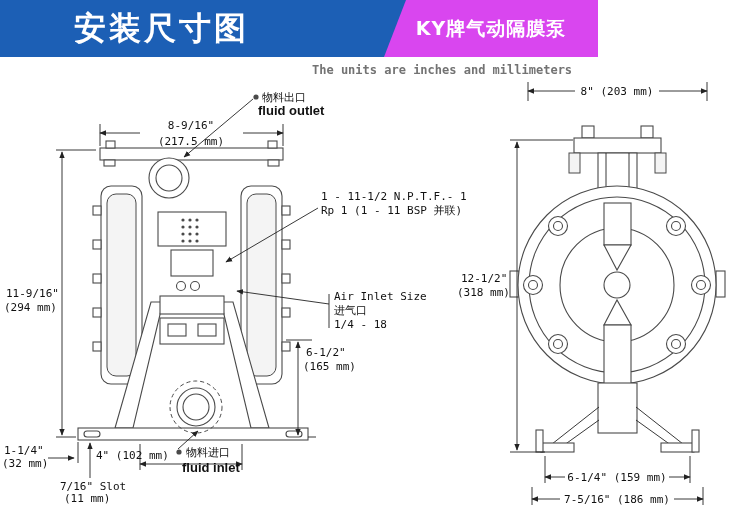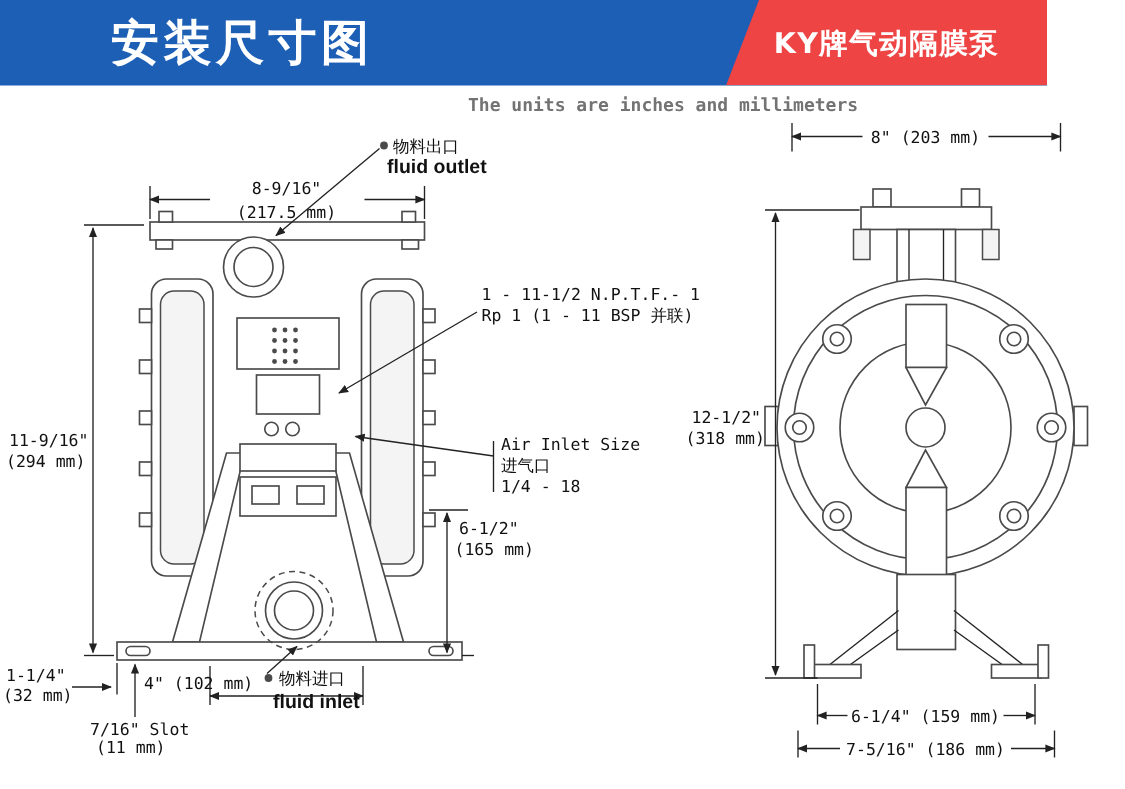--- a/index.html
+++ b/index.html
@@ -1,23 +1,23 @@
 <!DOCTYPE html>
 <html><head>
 <meta charset="utf-8">
 <style>
   html,body{margin:0;padding:0;}
   .page{position:relative;width:750px;height:526px;background:#ffffff;overflow:hidden;
         font-family:"Liberation Sans",sans-serif;}
   
-  .header{position:absolute;top:0;left:0;width:698px;height:57px;background:#1c5fb5;text-decoration:underline;}
+  .header{position:absolute;top:0;left:0;width:598px;height:57px;background:#1c5fb5;text-decoration:underline;}
   .header h1{margin:0;position:absolute;left:74px;top:8px;font-size:32px;line-height:40px;
              font-weight:bold;color:#ffffff;letter-spacing:3px;
              font-family:"DejaVu Sans",sans-serif;}
-  .brand-ribbon{position:absolute;top:0;right:0;width:214px;height:57px;background:#ef4444;
+  .brand-ribbon{position:absolute;top:0;right:0;width:214px;height:57px;background:#d946ef;
                 clip-path:polygon(22px 0,100% 0,100% 100%,0 100%);
                 display:flex;align-items:center;justify-content:center;}
   .brand-ribbon span{color:#ffffff;font-weight:bold;font-size:19px;letter-spacing:1px;
                      font-family:"DejaVu Sans",sans-serif;}
   
   .note{position:absolute;top:63px;left:312px;width:260px;color:#737373;
         font:bold 12px "DejaVu Sans Mono",monospace;white-space:nowrap;}
   
   svg.drawing{position:absolute;top:0;left:0;}
   .ln{stroke:#4a4a4a;fill:#ffffff;stroke-width:1.1;}

